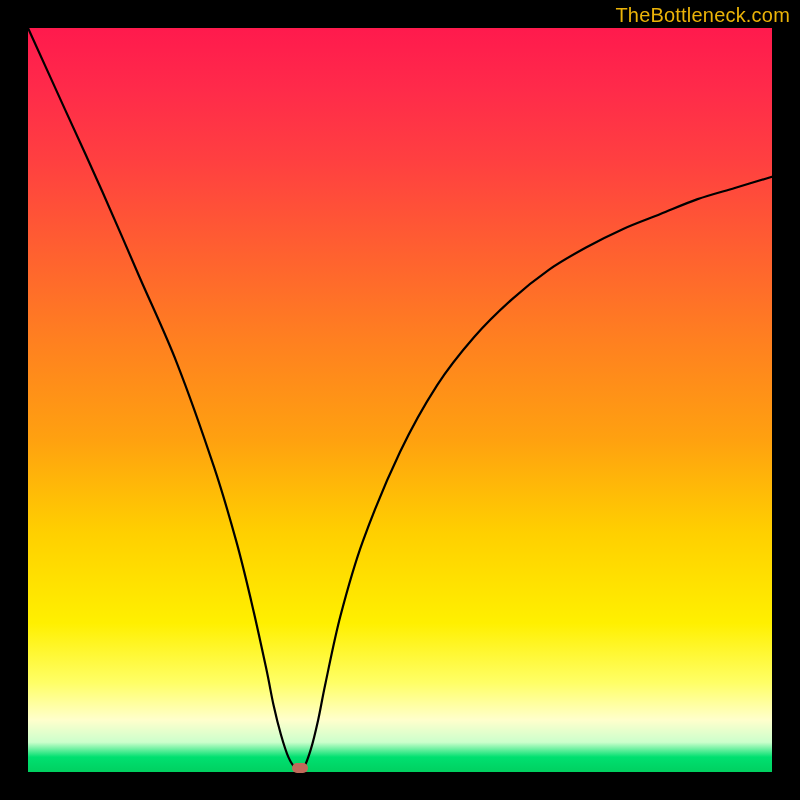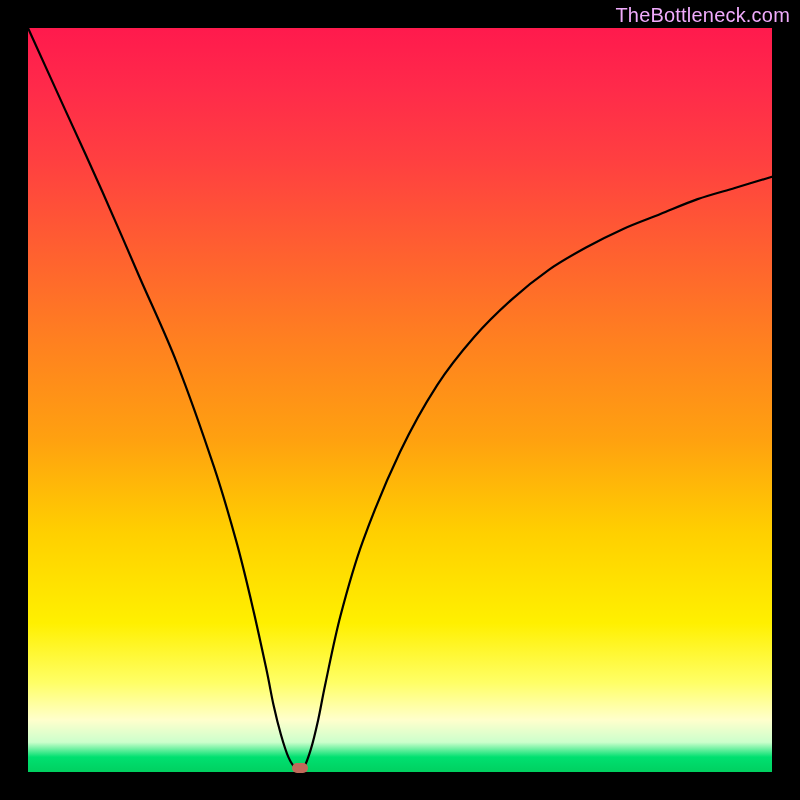--- a/index.html
+++ b/index.html
@@ -30,21 +30,21 @@
       #ccffcc 96%,
       #00e070 98%,
       #00d060 100%);
   }
   .watermark {
     position: absolute;
     top: 4px;
     right: 10px;
     font-family: Arial, Helvetica, sans-serif;
     font-size: 20px;
-    color: #f0abfc;
+    color: #eab308;
     letter-spacing: 0.2px;
     user-select: none;
   }
   svg.curve {
     position: absolute;
     left: 0; top: 0;
     width: 100%;
     height: 100%;
     overflow: visible;
   }

